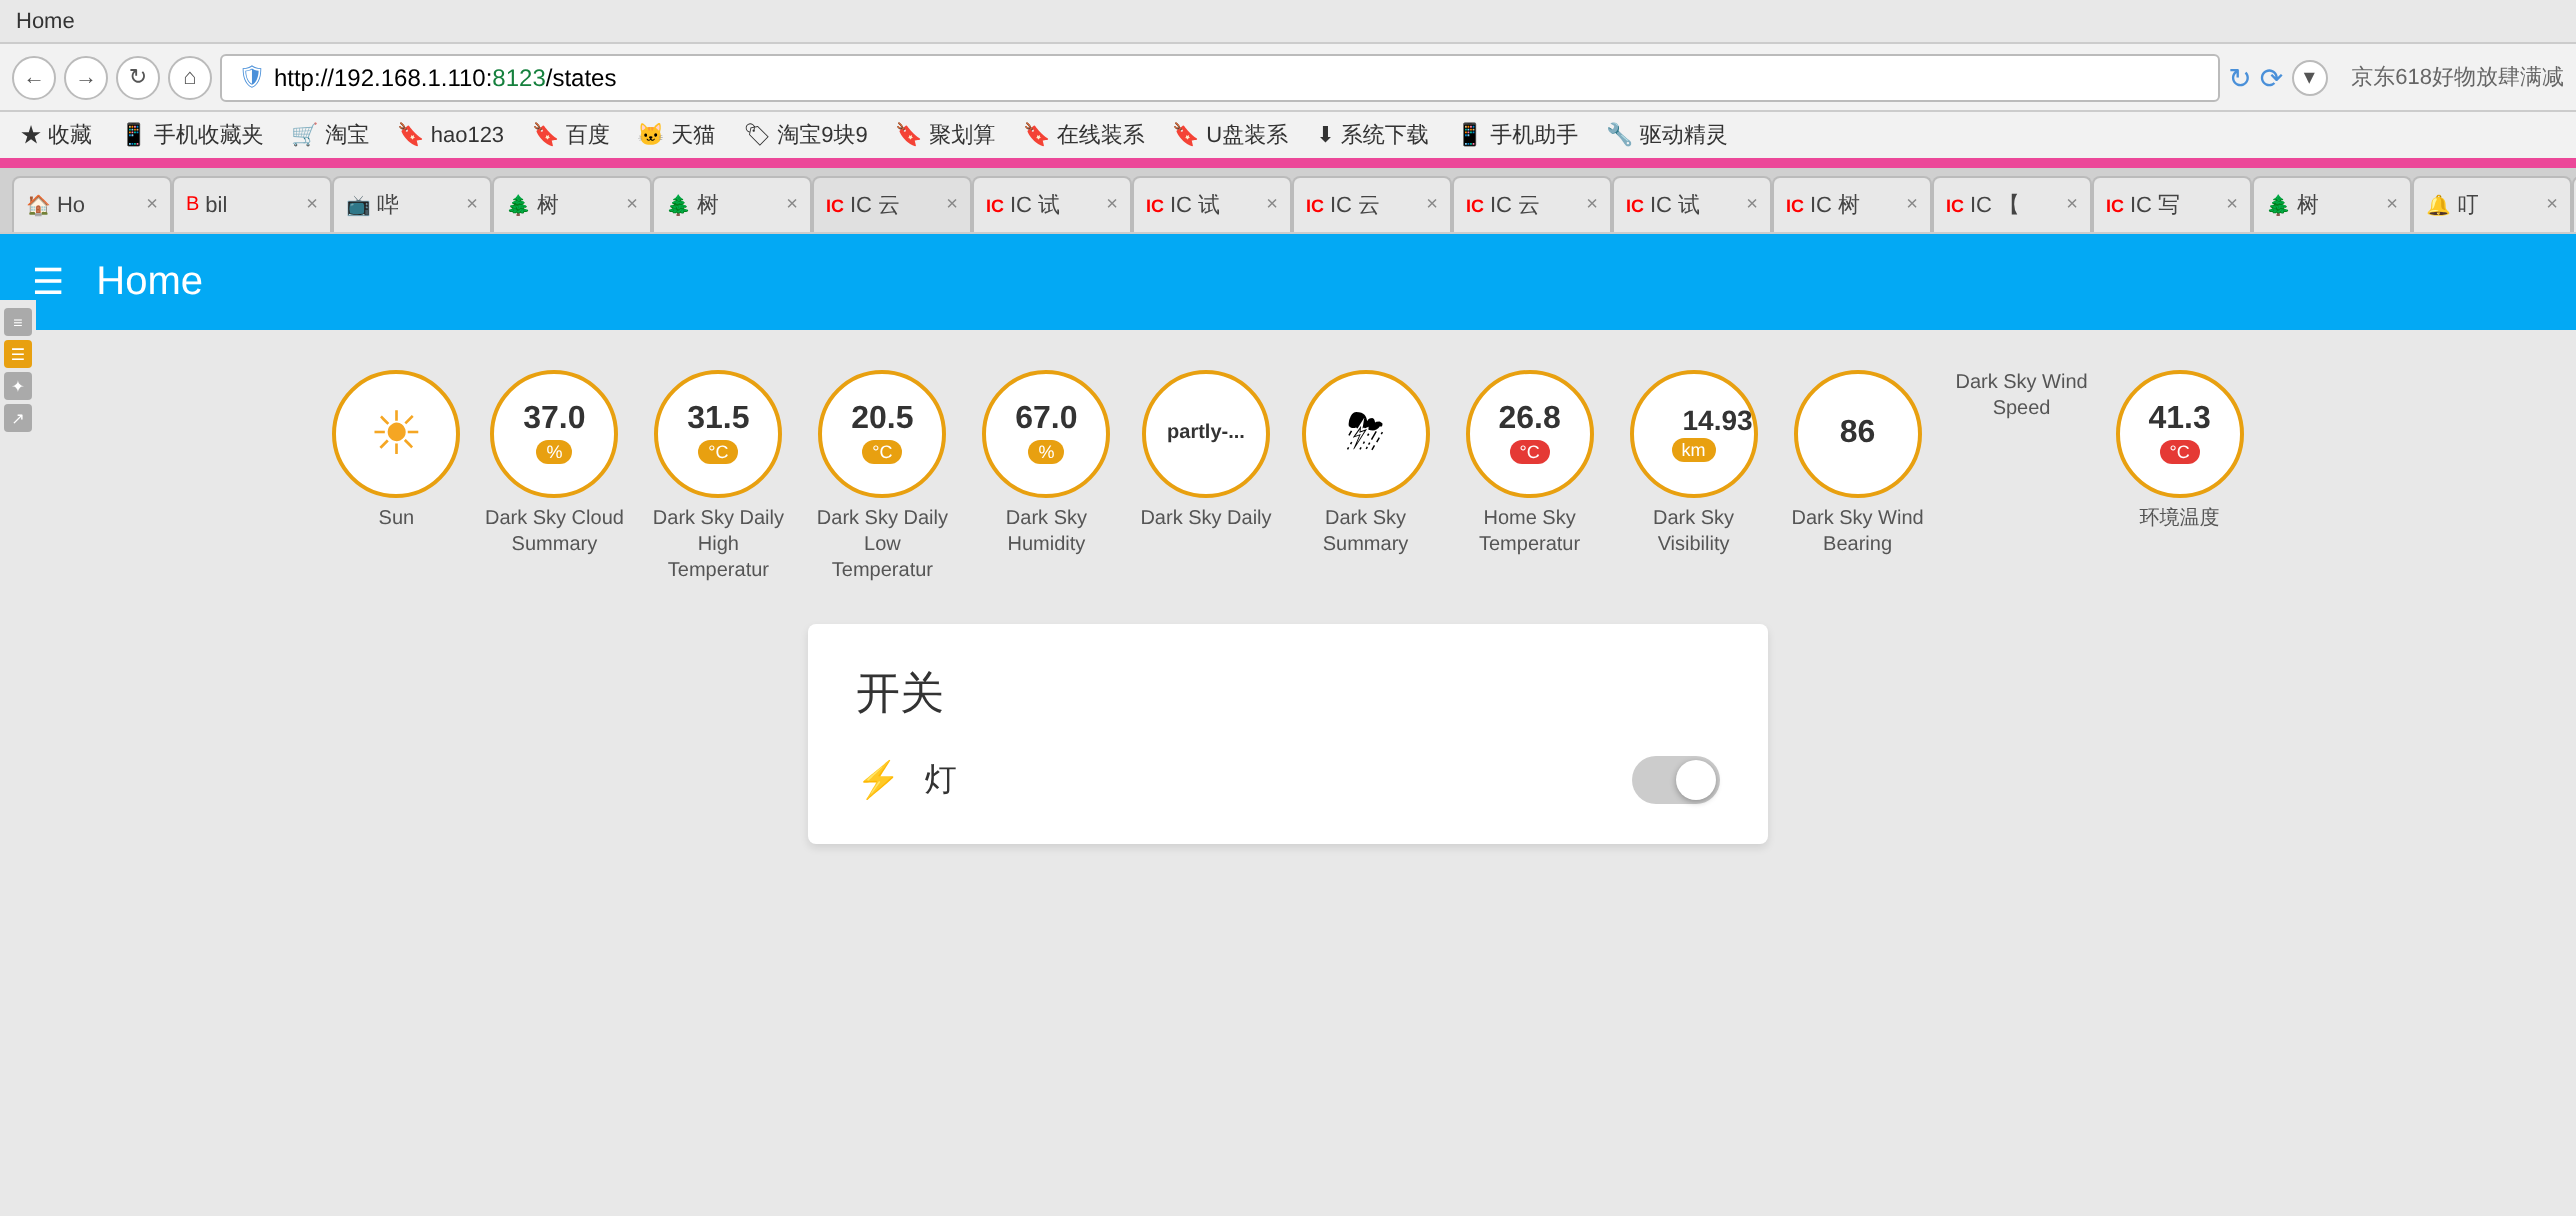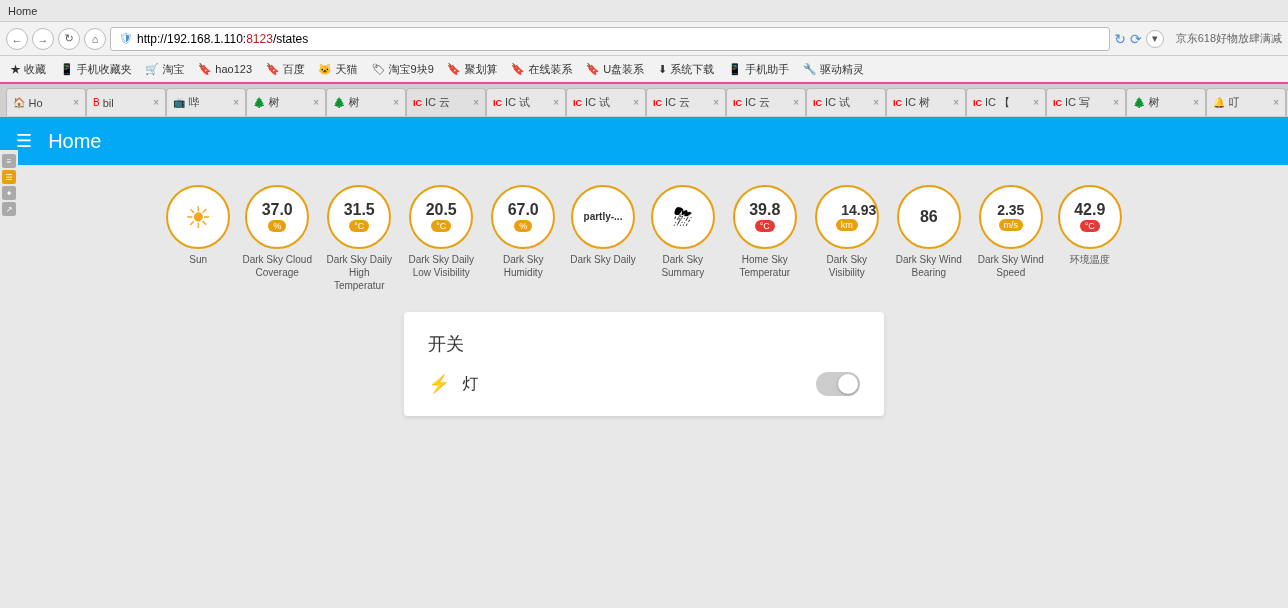--- a/index.html
+++ b/index.html
@@ -7,21 +7,21 @@
 
     
     .browser-chrome { background: #f2f2f2; border-bottom: 1px solid #ccc; }
     .title-bar { height: 22px; background: #e8e8e8; display: flex; align-items: center; padding: 0 8px; font-size: 11px; color: #333; border-bottom: 1px solid #ccc; }
     .nav-bar { height: 34px; display: flex; align-items: center; padding: 0 6px; gap: 4px; background: #f2f2f2; border-bottom: 1px solid #ccc; }
     .nav-btn { width: 22px; height: 22px; border-radius: 50%; border: 1px solid #bbb; background: #fff; cursor: pointer; display: flex; align-items: center; justify-content: center; font-size: 11px; color: #555; }
     .address-bar { flex: 1; height: 24px; border: 1px solid #bbb; border-radius: 3px; padding: 0 8px; font-size: 12px; background: #fff; display: flex; align-items: center; gap: 4px; }
     .nav-right { display: flex; gap: 4px; align-items: center; }
 
     
-    .bookmarks-bar { height: 28px; background: #f2f2f2; border-bottom: 2px solid #ec4899; display: flex; align-items: center; padding: 0 6px; gap: 6px; overflow: hidden; }
+    .bookmarks-bar { height: 28px; background: #f2f2f2; border-bottom: 5px solid #ec4899; display: flex; align-items: center; padding: 0 6px; gap: 6px; overflow: hidden; }
     .bookmark-item { font-size: 11px; color: #333; cursor: pointer; white-space: nowrap; display: flex; align-items: center; gap: 2px; padding: 2px 4px; border-radius: 3px; }
 
     
     .tabs-bar { height: 32px; background: #d0d0d0; display: flex; align-items: flex-end; padding-left: 6px; overflow: hidden; }
     .tab { height: 28px; min-width: 80px; max-width: 120px; background: #e8e8e8; border: 1px solid #bbb; border-bottom: none; border-radius: 4px 4px 0 0; display: flex; align-items: center; padding: 0 6px; font-size: 11px; color: #444; cursor: pointer; gap: 3px; white-space: nowrap; overflow: hidden; }
     .tab-icon { font-size: 10px; }
     .tab-label { overflow: hidden; text-overflow: ellipsis; max-width: 80px; }
     .tab-close { margin-left: auto; font-size: 10px; color: #888; cursor: pointer; }
 
     
@@ -42,21 +42,21 @@
     .widget-circle { width: 64px; height: 64px; border-radius: 50%; border: 2px solid #e8a010; background: #fff; display: flex; flex-direction: column; align-items: center; justify-content: center; position: relative; }
     .widget-value { font-size: 16px; font-weight: bold; color: #333; line-height: 1; }
     .widget-unit { font-size: 9px; color: #fff; background: #e8a010; border-radius: 8px; padding: 1px 5px; margin-top: 2px; }
     .widget-label { font-size: 10px; color: #555; text-align: center; max-width: 70px; line-height: 1.3; }
     .widget-icon-circle { width: 64px; height: 64px; border-radius: 50%; border: 2px solid #e8a010; background: #fff; display: flex; align-items: center; justify-content: center; font-size: 28px; }
     .sun-icon { color: #f5a623; font-size: 30px; }
     .weather-img { font-size: 24px; }
 
     
     .switch-panel { background: #fff; border-radius: 4px; width: 480px; margin: 0 auto; padding: 20px 24px; box-shadow: 0 2px 4px rgba(0,0,0,0.1); }
-    .switch-panel-title { font-size: 18px; color: #333; margin-bottom: 16px; font-weight: 400; }
+    .switch-panel-title { font-size: 22px; color: #333; margin-bottom: 16px; font-weight: 400; }
     .switch-row { display: flex; align-items: center; gap: 12px; }
     .switch-lightning { color: #f5a623; font-size: 18px; }
     .switch-name { font-size: 16px; color: #333; flex: 1; }
     .toggle { position: relative; width: 44px; height: 24px; }
     .toggle-track { width: 44px; height: 24px; background: #ccc; border-radius: 12px; cursor: pointer; }
     .toggle-thumb { width: 20px; height: 20px; background: #fff; border-radius: 50%; position: absolute; top: 2px; right: 2px; box-shadow: 0 1px 3px rgba(0,0,0,0.3); }
   </style>
 </head>
 <body>
 
@@ -67,21 +67,21 @@
   </div>
 
   <div class="nav-bar">
     <button class="nav-btn">←</button>
     <button class="nav-btn">→</button>
     <button class="nav-btn">↻</button>
     <button class="nav-btn">⌂</button>
     <div class="address-bar">
       <span style="color:#4a90d9;font-size:11px;">🛡</span>
       <span>
-        <span>http://192.168.1.110:</span><span style="color:#b91c1c">8123</span><span>/states</span>
+        <span>http://192.168.1.110:</span><span style="color:#15803d">8123</span><span>/states</span>
       </span>
     </div>
     <div class="nav-right">
       <span style="color:#4a90d9;cursor:pointer;font-size:14px;">↻</span>
       <span style="color:#4a90d9;cursor:pointer;font-size:14px;">⟳</span>
       <button class="nav-btn" style="width:18px;height:18px;">▾</button>
     </div>
     <div style="font-size:11px;color:#666;margin-left:8px;">京东618好物放肆满减</div>
   </div>
 
@@ -208,37 +208,37 @@
         <span class="sun-icon">☀</span>
       </div>
       <div class="widget-label">Sun</div>
     </div>
 
     <div class="widget">
       <div class="widget-circle">
         <span class="widget-value">37.0</span>
         <span class="widget-unit">%</span>
       </div>
-      <div class="widget-label">Dark Sky Cloud Coverage</div>
+      <div class="widget-label">Dark Sky Cloud Summary</div>
     </div>
 
     <div class="widget">
       <div class="widget-circle">
         <span class="widget-value">31.5</span>
         <span class="widget-unit">°C</span>
       </div>
       <div class="widget-label">Dark Sky Daily High Temperatur</div>
     </div>
 
     <div class="widget">
       <div class="widget-circle">
         <span class="widget-value">20.5</span>
         <span class="widget-unit">°C</span>
       </div>
-      <div class="widget-label">Dark Sky Daily Low Visibility</div>
+      <div class="widget-label">Dark Sky Daily Low Temperatur</div>
     </div>
 
     <div class="widget">
       <div class="widget-circle">
         <span class="widget-value">67.0</span>
         <span class="widget-unit">%</span>
       </div>
       <div class="widget-label">Dark Sky Humidity</div>
     </div>
 
@@ -251,21 +251,21 @@
 
     <div class="widget">
       <div class="widget-icon-circle">
         <span class="weather-img">⛈</span>
       </div>
       <div class="widget-label">Dark Sky Summary</div>
     </div>
 
     <div class="widget">
       <div class="widget-circle">
-        <span class="widget-value">39.8</span>
+        <span class="widget-value">26.8</span>
         <span class="widget-unit" style="background:#e53935;">°C</span>
       </div>
       <div class="widget-label">Home Sky Temperatur</div>
     </div>
 
     <div class="widget">
       <div class="widget-circle">
         <span class="widget-value" style="font-size:14px;margin-left:24px;">14.93</span>
         <span class="widget-unit">km</span>
       </div>
@@ -273,30 +273,26 @@
     </div>
 
     <div class="widget">
       <div class="widget-circle">
         <span class="widget-value">86</span>
       </div>
       <div class="widget-label">Dark Sky Wind Bearing</div>
     </div>
 
     <div class="widget">
-      <div class="widget-circle">
-        <span class="widget-value" style="font-size:14px;">2.35</span>
-        <span class="widget-unit">m/s</span>
-      </div>
       <div class="widget-label">Dark Sky Wind Speed</div>
     </div>
 
     <div class="widget">
       <div class="widget-circle">
-        <span class="widget-value">42.9</span>
+        <span class="widget-value">41.3</span>
         <span class="widget-unit" style="background:#e53935;">°C</span>
       </div>
       <div class="widget-label">环境温度</div>
     </div>
 
   </div>
 
   <div class="switch-panel">
     <div class="switch-panel-title">开关</div>
     <div class="switch-row">

